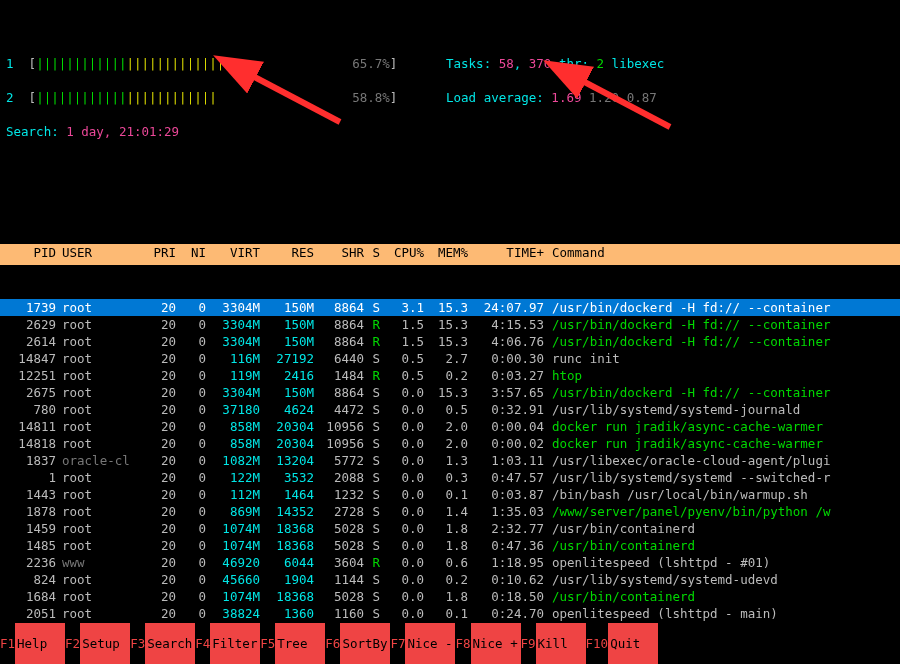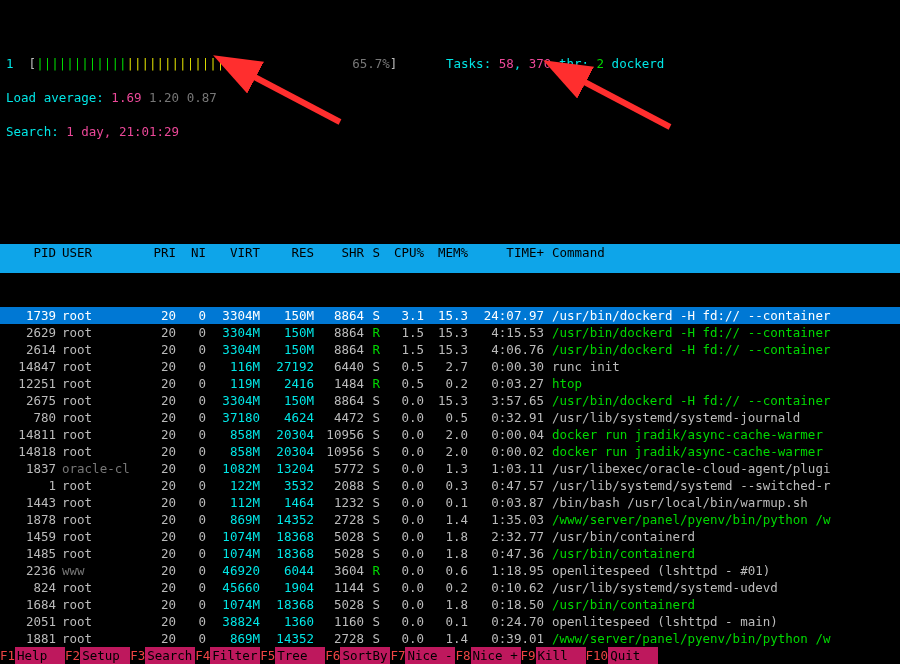--- a/index.html
+++ b/index.html
@@ -8,53 +8,54 @@
 .cyan{color:#00e6e6}
 .grey{color:#bbb}
 .green{color:#00d800}
 .yellow{color:#d8d800}
 .red{color:#ff3e3e}
 .dim{color:#777}
 .white{color:#ec4899}
 .row{display:flex}
 .pad{width:440px}
 .bar{letter-spacing:0}
-.thead{background:#0ea5e9;color:#000;padding:0 0 12px 6px}
+.thead{background:#fdba74;color:#000;padding:0 0 4px 6px}
 .trow{padding:0 0 0 6px}
 .sel{background:#0078d4;color:#fff}
 .c-pid{display:inline-block;width:50px;text-align:right}
 .c-usr{display:inline-block;width:80px;padding-left:6px}
 .c-pri{display:inline-block;width:34px;text-align:right}
 .c-ni{display:inline-block;width:30px;text-align:right}
 .c-vir{display:inline-block;width:54px;text-align:right}
 .c-res{display:inline-block;width:54px;text-align:right}
 .c-shr{display:inline-block;width:50px;text-align:right}
 .c-s{display:inline-block;width:16px;text-align:right}
 .c-cpu{display:inline-block;width:44px;text-align:right}
 .c-mem{display:inline-block;width:44px;text-align:right}
 .c-time{display:inline-block;width:76px;text-align:right}
 .c-cmd{padding-left:8px}
 .foot{position:absolute;left:0;bottom:0;width:900px;background:#000}
 .fkey{color:#ef4444}
-.flab{background:#be185d;color:#000;display:inline-block;padding:0 2px;min-width:46px}
+.flab{background:#ef4444;color:#000;display:inline-block;padding:12px 2px;min-width:46px}
 
 .arrow{position:absolute;pointer-events:none}
 .arrow svg{overflow:visible}
 </style>
 </head>
 <body>
 
 <div class="term">
 
 <div class="hdr">
 <div class="row">
  <span class="pad"><span class="cyan">1</span>  <span class="grey">[</span><span class="green bar">||||||||||||</span><span class="yellow bar">|||||||||||||</span><span class="red bar"></span>                 <span class="dim">65.7%</span><span class="grey">]</span></span>
- <span><span class="cyan">Tasks: </span><span class="white">58</span><span class="cyan">, </span><span class="white">370</span><span class="cyan"> thr; </span><span class="green">2</span><span class="cyan"> dockerd</span></span>
+ <span><span class="cyan">Tasks: </span><span class="white">58</span><span class="cyan">, </span><span class="white">370</span><span class="cyan"> thr; </span><span class="green">2</span><span class="cyan"> libexec</span></span>
 </div>
 <div class="row">
+ <span class="pad"><span class="cyan">2</span>  <span class="grey">[</span><span class="green bar">||||||||||||</span><span class="yellow bar">||||||||||||</span><span class="red bar"></span>                  <span class="dim">58.8%</span><span class="grey">]</span></span>
  <span><span class="cyan">Load average: </span><span class="white">1.69</span><span class="dim"> 1.20 </span><span class="dim">0.87</span></span>
 </div>
 <div class="row">
  <span><span class="cyan">Search: </span><span class="white">1 day, 21:01:29</span></span>
 </div>
 </div>
 
 <div style="height:17px"></div>
 
 <div class="thead"><span class="c-pid">PID</span><span class="c-usr">USER</span><span class="c-pri">PRI</span><span class="c-ni">NI</span><span class="c-vir">VIRT</span><span class="c-res">RES</span><span class="c-shr">SHR</span><span class="c-s">S</span><span class="c-cpu">CPU%</span><span class="c-mem">MEM%</span><span class="c-time">TIME+</span><span class="c-cmd">Command</span></div>

